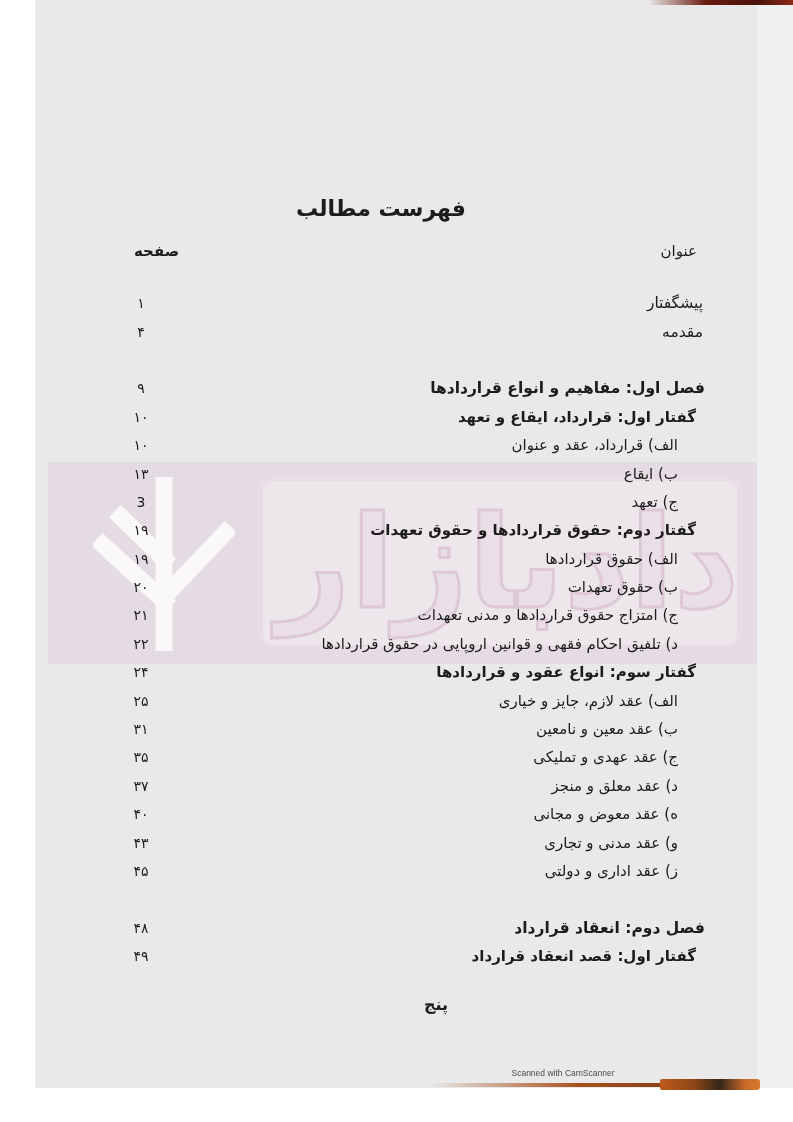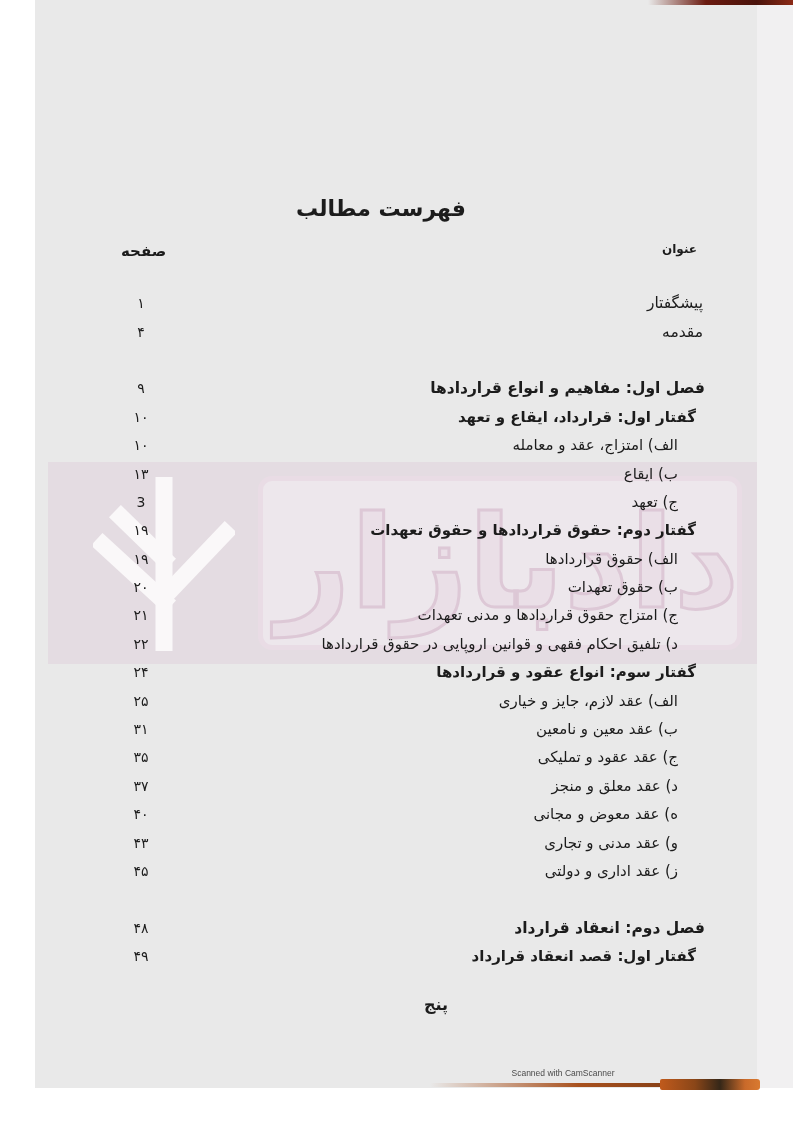--- a/index.html
+++ b/index.html
@@ -53,24 +53,24 @@
   }
   .wm-logo{position:absolute;left:93px;top:477px;z-index:2;}
   
   .doc-title{
     position:absolute;left:20px;top:196px;width:722px;z-index:3;
     text-align:center;direction:rtl;
     font-size:22px;font-weight:bold;
   }
   .hdr-title{
     position:absolute;right:96px;top:242px;z-index:3;
-    direction:rtl;font-size:12px;font-weight:bold;
+    direction:rtl;font-size:15px;font-weight:normal;
   }
   .hdr-page{
-    position:absolute;left:121px;top:242px;z-index:3;
+    position:absolute;left:134px;top:242px;z-index:3;
     direction:rtl;font-size:15px;font-weight:bold;
   }
   .toc{
     position:absolute;right:88px;left:118px;top:289px;z-index:3;
     direction:rtl;
   }
   .toc-row{
     display:flex;justify-content:space-between;align-items:center;
     height:28.4px;
   }
@@ -127,21 +127,21 @@
     </div>
     <div class="toc-row lvl-chapter gap">
       <span class="lbl">فصل اول: مفاهیم و انواع قراردادها</span>
       <span class="pg">۹</span>
     </div>
     <div class="toc-row lvl-section">
       <span class="lbl">گفتار اول: قرارداد، ایقاع و تعهد</span>
       <span class="pg">۱۰</span>
     </div>
     <div class="toc-row lvl-item">
-      <span class="lbl">الف) امتزاج، عقد و معامله</span>
+      <span class="lbl">الف) قرارداد، عقد و عنوان</span>
       <span class="pg">۱۰</span>
     </div>
     <div class="toc-row lvl-item">
       <span class="lbl">ب) ایقاع</span>
       <span class="pg">۱۳</span>
     </div>
     <div class="toc-row lvl-item">
       <span class="lbl">ج) تعهد</span>
       <span class="pg">3</span>
     </div>
@@ -171,21 +171,21 @@
     </div>
     <div class="toc-row lvl-item">
       <span class="lbl">الف) عقد لازم، جایز و خیاری</span>
       <span class="pg">۲۵</span>
     </div>
     <div class="toc-row lvl-item">
       <span class="lbl">ب) عقد معین و نامعین</span>
       <span class="pg">۳۱</span>
     </div>
     <div class="toc-row lvl-item">
-      <span class="lbl">ج) عقد عقود و تملیکی</span>
+      <span class="lbl">ج) عقد عهدی و تملیکی</span>
       <span class="pg">۳۵</span>
     </div>
     <div class="toc-row lvl-item">
       <span class="lbl">د) عقد معلق و منجز</span>
       <span class="pg">۳۷</span>
     </div>
     <div class="toc-row lvl-item">
       <span class="lbl">ه) عقد معوض و مجانی</span>
       <span class="pg">۴۰</span>
     </div>

